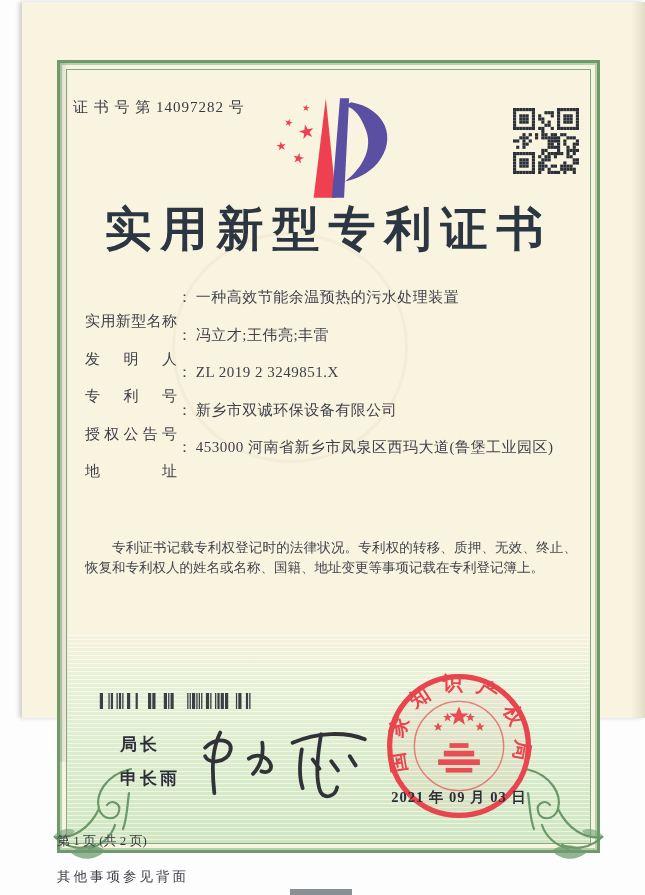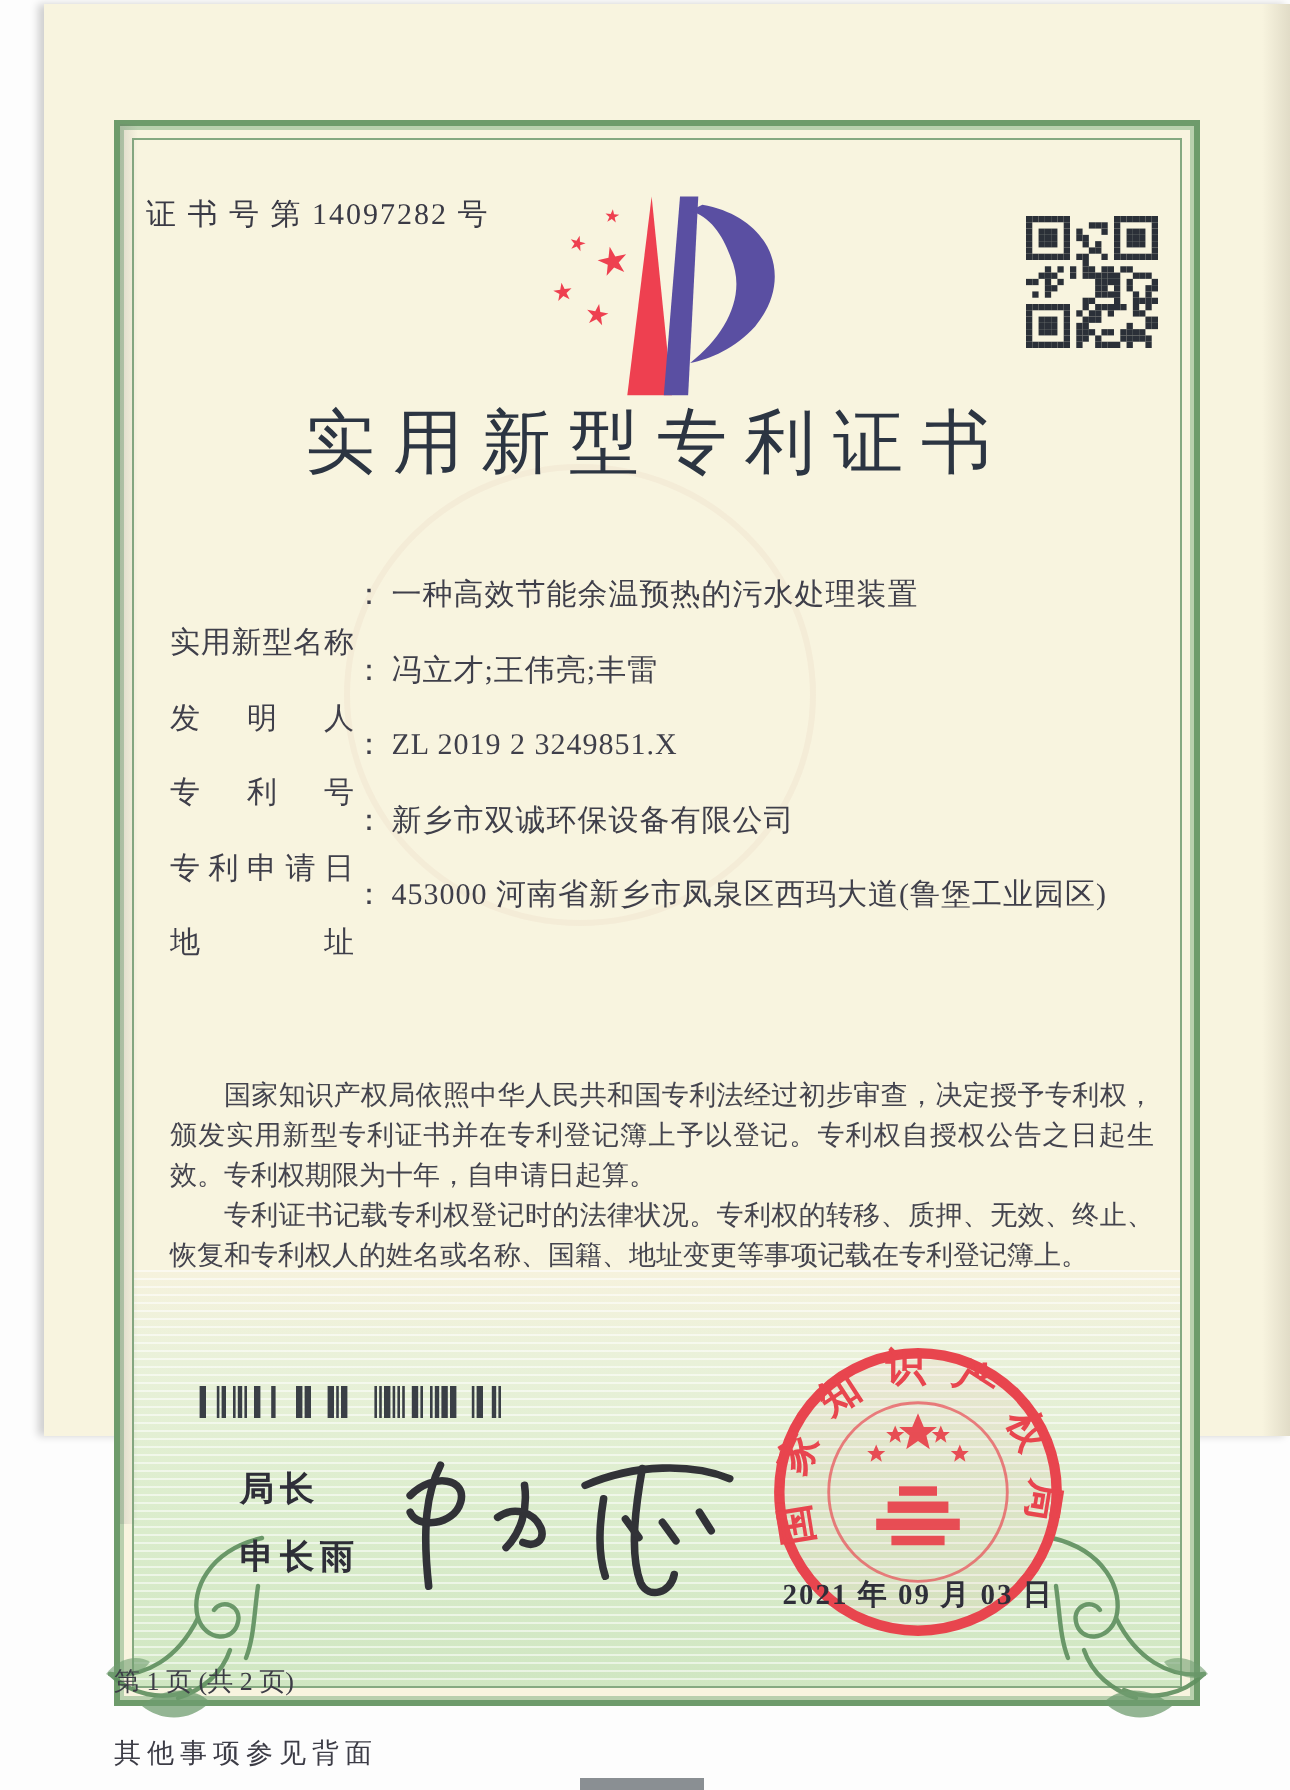--- a/index.html
+++ b/index.html
@@ -31,21 +31,21 @@
   .content{position:absolute;left:0;top:0;width:623px;height:886px;z-index:6;}
 
   .cert-no{position:absolute;left:51px;top:96px;font-size:15px;color:#3a3a45;letter-spacing:1px;}
 
   .logo{position:absolute;left:246px;top:90px;width:142px;height:114px;}
   .logo .star{position:absolute;color:#ee4050;line-height:1;}
 
   .qr{position:absolute;left:491px;top:106px;width:66px;height:66px;}
 
   .title{position:absolute;left:35px;top:196px;width:543px;text-align:center;
-         font-size:35px;font-weight:400;color:#2c3542;letter-spacing:9px;}
+         font-size:47px;font-weight:700;color:#2c3542;letter-spacing:9px;}
 
   .fields{position:absolute;left:63px;top:286px;width:502px;font-size:15px;color:#3f3f4a;}
   .frow{height:22px;margin-bottom:15.5px;white-space:nowrap;}
   .flabel{display:inline-block;width:92px;text-align:justify;text-align-last:justify;vertical-align:top;margin-top:24px;}
   .fvalue{letter-spacing:.5px;}
   .frow.dual{display:flex;justify-content:space-between;}
 
   .paras{position:absolute;left:63px;top:536px;width:492px;font-size:13.5px;line-height:20px;
          color:#44444e;text-align:justify;}
   .paras p{margin:0;text-indent:2em;}
@@ -347,31 +347,30 @@
       </div>
       <div class="frow">
         <span class="flabel">发明人</span><span>：</span>
         <span class="fvalue">冯立才;王伟亮;丰雷</span>
       </div>
       <div class="frow">
         <span class="flabel">专利号</span><span>：</span>
         <span class="fvalue">ZL 2019 2 3249851.X</span>
       </div>
       <div class="frow">
-        <span class="flabel">专利申请日</span><span>：</span>
+        <span class="flabel">授权公告号</span><span>：</span>
         <span class="fvalue">新乡市双诚环保设备有限公司</span>
       </div>
       <div class="frow">
         <span class="flabel">地址</span><span>：</span>
         <span class="fvalue">453000 河南省新乡市凤泉区西玛大道(鲁堡工业园区)</span>
       </div>
     </div>
 
     <div class="paras">
-      <p>国家知识产权局依照中华人民共和国专利法经过初步审查，决定授予专利权，颁发实用新型专利证书并在专利登记簿上予以登记。专利权自授权公告之日起生效。专利权期限为十年，自申请日起算。</p>
       <p>专利证书记载专利权登记时的法律状况。专利权的转移、质押、无效、终止、恢复和专利权人的姓名或名称、国籍、地址变更等事项记载在专利登记簿上。</p>
     </div>
 
     <div class="barcode">
       <svg id="bc" width="157" height="16" viewBox="0 0 157 16">
           <rect x="4.800000000000001" y="0" width="3.2" height="16" fill="#3a3f46"></rect>
           <rect x="13.400000000000002" y="0" width="1.3" height="16" fill="#3a3f46"></rect>
           <rect x="15.800000000000002" y="0" width="2.2" height="16" fill="#3a3f46"></rect>
           <rect x="21.5" y="0" width="1.3" height="16" fill="#3a3f46"></rect>
           <rect x="23.9" y="0" width="2.2" height="16" fill="#3a3f46"></rect>

